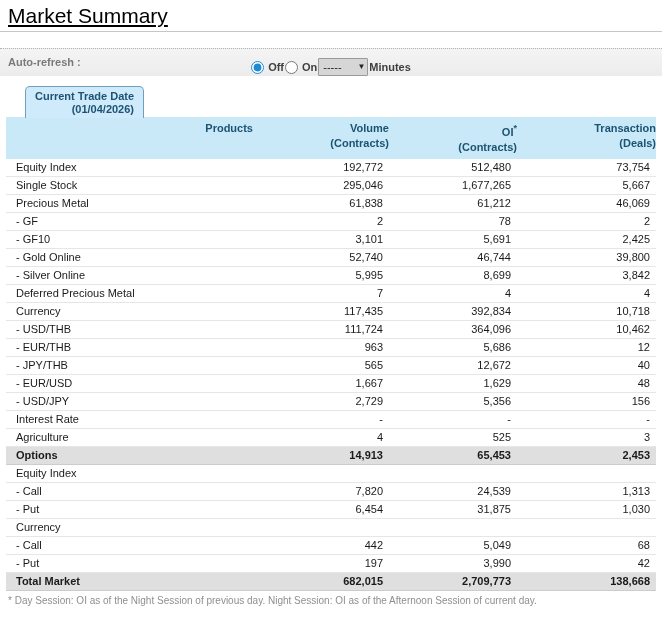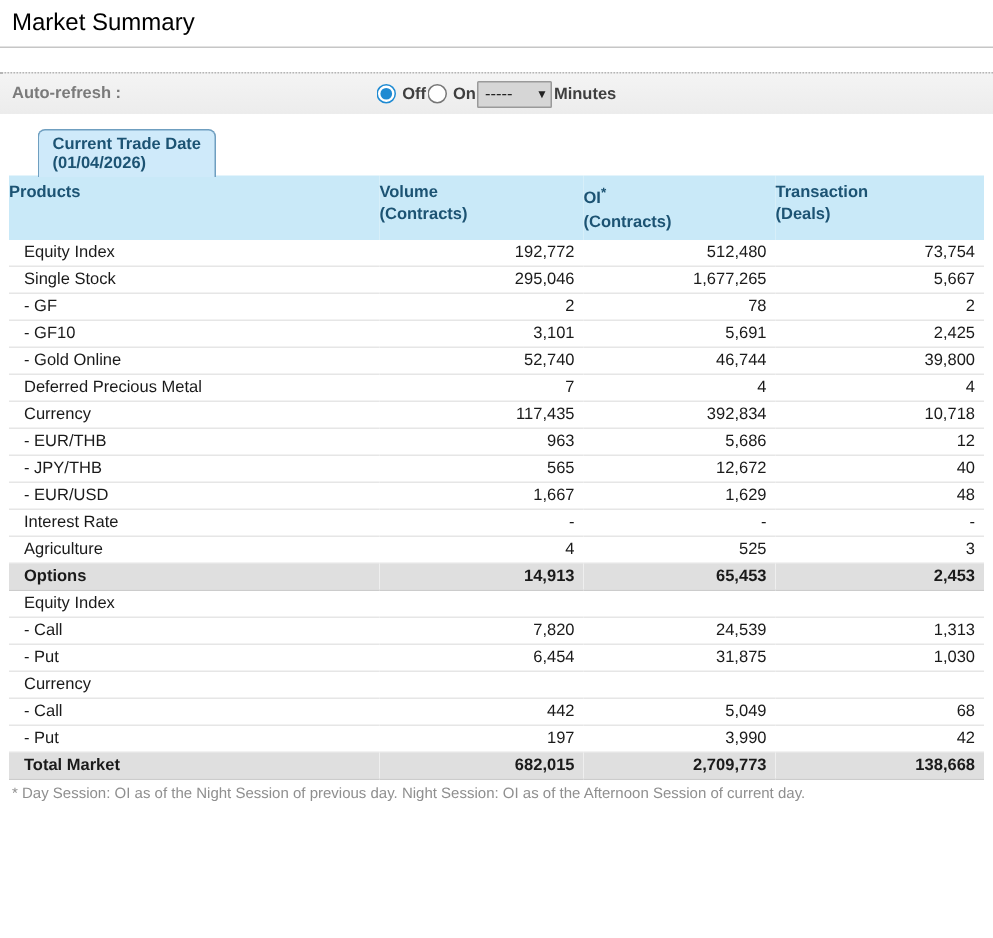--- a/index.html
+++ b/index.html
@@ -14,25 +14,25 @@
   }
   *{box-sizing:border-box;}
   html,body{margin:0;padding:0;}
   body{
     width:662px;height:625px;overflow:hidden;background:#fff;
     font-family:"Liberation Sans",sans-serif;position:relative;
   }
   .title-block{
     padding:6px 8px 5px 8px;border-bottom:1px solid #c6c6c6;
   }
-  .page-title{font-size:16px;color:#000;line-height:20px;}
+  .page-title{font-size:21px;color:#000;line-height:20px;text-decoration:underline;}
   .refresh-bar{
     margin-top:16px;height:28px;background:linear-gradient(#f4f4f4,var(--bar-bg));
     border-top:1px dotted #b5b5b5;position:relative;
-    display:flex;align-items:center;justify-content:center;
+    display:flex;align-items:flex-end;justify-content:center;
     font-size:11px;
   }
   .refresh-label{
     position:absolute;left:8px;top:7px;color:#7a7a7a;font-weight:bold;
   }
   .refresh-controls{display:flex;align-items:center;gap:1px;}
   .radio-item{display:flex;align-items:center;gap:4px;color:#3f3f3f;font-weight:bold;cursor:pointer;}
   .radio-item input{margin:0;width:13px;height:13px;accent-color:var(--radio-accent);}
   .select-wrap{position:relative;display:inline-block;}
   .interval-select{
@@ -41,30 +41,30 @@
     background:#d6d6d6;border:1px solid #9a9a9a;border-radius:1px;
     padding:0 14px 0 4px;color:#222;font-family:"Liberation Sans",sans-serif;
   }
   .select-caret{
     position:absolute;right:3px;top:4px;font-size:8px;color:#222;pointer-events:none;
   }
   .unit-label{color:#3f3f3f;font-weight:bold;}
   .tab{
     display:inline-block;margin:9px 4px 0 25px;position:relative;top:1px;
     background:var(--tab-bg);border:1px solid var(--tab-border);border-bottom:none;
-    border-radius:5px 5px 0 0;padding:3px 9px 2px 9px;text-align:left;
+    border-radius:5px 5px 0 0;padding:3px 9px 2px 9px;text-align:right;
     font-size:11px;font-weight:bold;color:var(--header-text);line-height:13px;cursor:pointer;
   }
   table.market{
     width:650px;margin:0 6px;border-collapse:collapse;table-layout:fixed;font-size:11px;
   }
   col.c1{width:247px;} col.c2{width:136px;} col.c3{width:128px;} col.c4{width:139px;}
   thead th{
     background:var(--header-bg);color:var(--header-text);font-weight:bold;
-    padding:4px 0;text-align:left;vertical-align:top;
+    padding:4px 0;text-align:right;vertical-align:top;
   }
   .th-line{line-height:15px;}
   .th-sub{line-height:15px;min-height:15px;}
   thead sup{font-size:9px;}
   tbody td{
     border-bottom:1px solid #e6e6e6;padding:2px 0;line-height:13px;color:#1a1a1a;
     white-space:nowrap;overflow:hidden;
   }
   td.label-cell{text-align:left;padding-left:10px;}
   td.num-cell{text-align:right;padding-right:6px;}
@@ -145,66 +145,90 @@
     <td class="num-cell">512,480</td>
     <td class="num-cell">73,754</td>
   </tr>
       <tr>
     <td class="label-cell">Single Stock</td>
     <td class="num-cell">295,046</td>
     <td class="num-cell">1,677,265</td>
     <td class="num-cell">5,667</td>
   </tr>
       <tr>
+    <td class="label-cell">Precious Metal</td>
+    <td class="num-cell">61,838</td>
+    <td class="num-cell">61,212</td>
+    <td class="num-cell">46,069</td>
+  </tr>
+      <tr>
     <td class="label-cell">- GF</td>
     <td class="num-cell">2</td>
     <td class="num-cell">78</td>
     <td class="num-cell">2</td>
   </tr>
       <tr>
     <td class="label-cell">- GF10</td>
     <td class="num-cell">3,101</td>
     <td class="num-cell">5,691</td>
     <td class="num-cell">2,425</td>
   </tr>
       <tr>
     <td class="label-cell">- Gold Online</td>
     <td class="num-cell">52,740</td>
     <td class="num-cell">46,744</td>
     <td class="num-cell">39,800</td>
   </tr>
       <tr>
+    <td class="label-cell">- Silver Online</td>
+    <td class="num-cell">5,995</td>
+    <td class="num-cell">8,699</td>
+    <td class="num-cell">3,842</td>
+  </tr>
+      <tr>
     <td class="label-cell">Deferred Precious Metal</td>
     <td class="num-cell">7</td>
     <td class="num-cell">4</td>
     <td class="num-cell">4</td>
   </tr>
       <tr>
     <td class="label-cell">Currency</td>
     <td class="num-cell">117,435</td>
     <td class="num-cell">392,834</td>
     <td class="num-cell">10,718</td>
   </tr>
       <tr>
+    <td class="label-cell">- USD/THB</td>
+    <td class="num-cell">111,724</td>
+    <td class="num-cell">364,096</td>
+    <td class="num-cell">10,462</td>
+  </tr>
+      <tr>
     <td class="label-cell">- EUR/THB</td>
     <td class="num-cell">963</td>
     <td class="num-cell">5,686</td>
     <td class="num-cell">12</td>
   </tr>
       <tr>
     <td class="label-cell">- JPY/THB</td>
     <td class="num-cell">565</td>
     <td class="num-cell">12,672</td>
     <td class="num-cell">40</td>
   </tr>
       <tr>
     <td class="label-cell">- EUR/USD</td>
     <td class="num-cell">1,667</td>
     <td class="num-cell">1,629</td>
     <td class="num-cell">48</td>
+  </tr>
+      <tr>
+    <td class="label-cell">- USD/JPY</td>
+    <td class="num-cell">2,729</td>
+    <td class="num-cell">5,356</td>
+    <td class="num-cell">156</td>
   </tr>
       <tr>
     <td class="label-cell">Interest Rate</td>
     <td class="num-cell">-</td>
     <td class="num-cell">-</td>
     <td class="num-cell">-</td>
   </tr>
       <tr>
     <td class="label-cell">Agriculture</td>
     <td class="num-cell">4</td>

